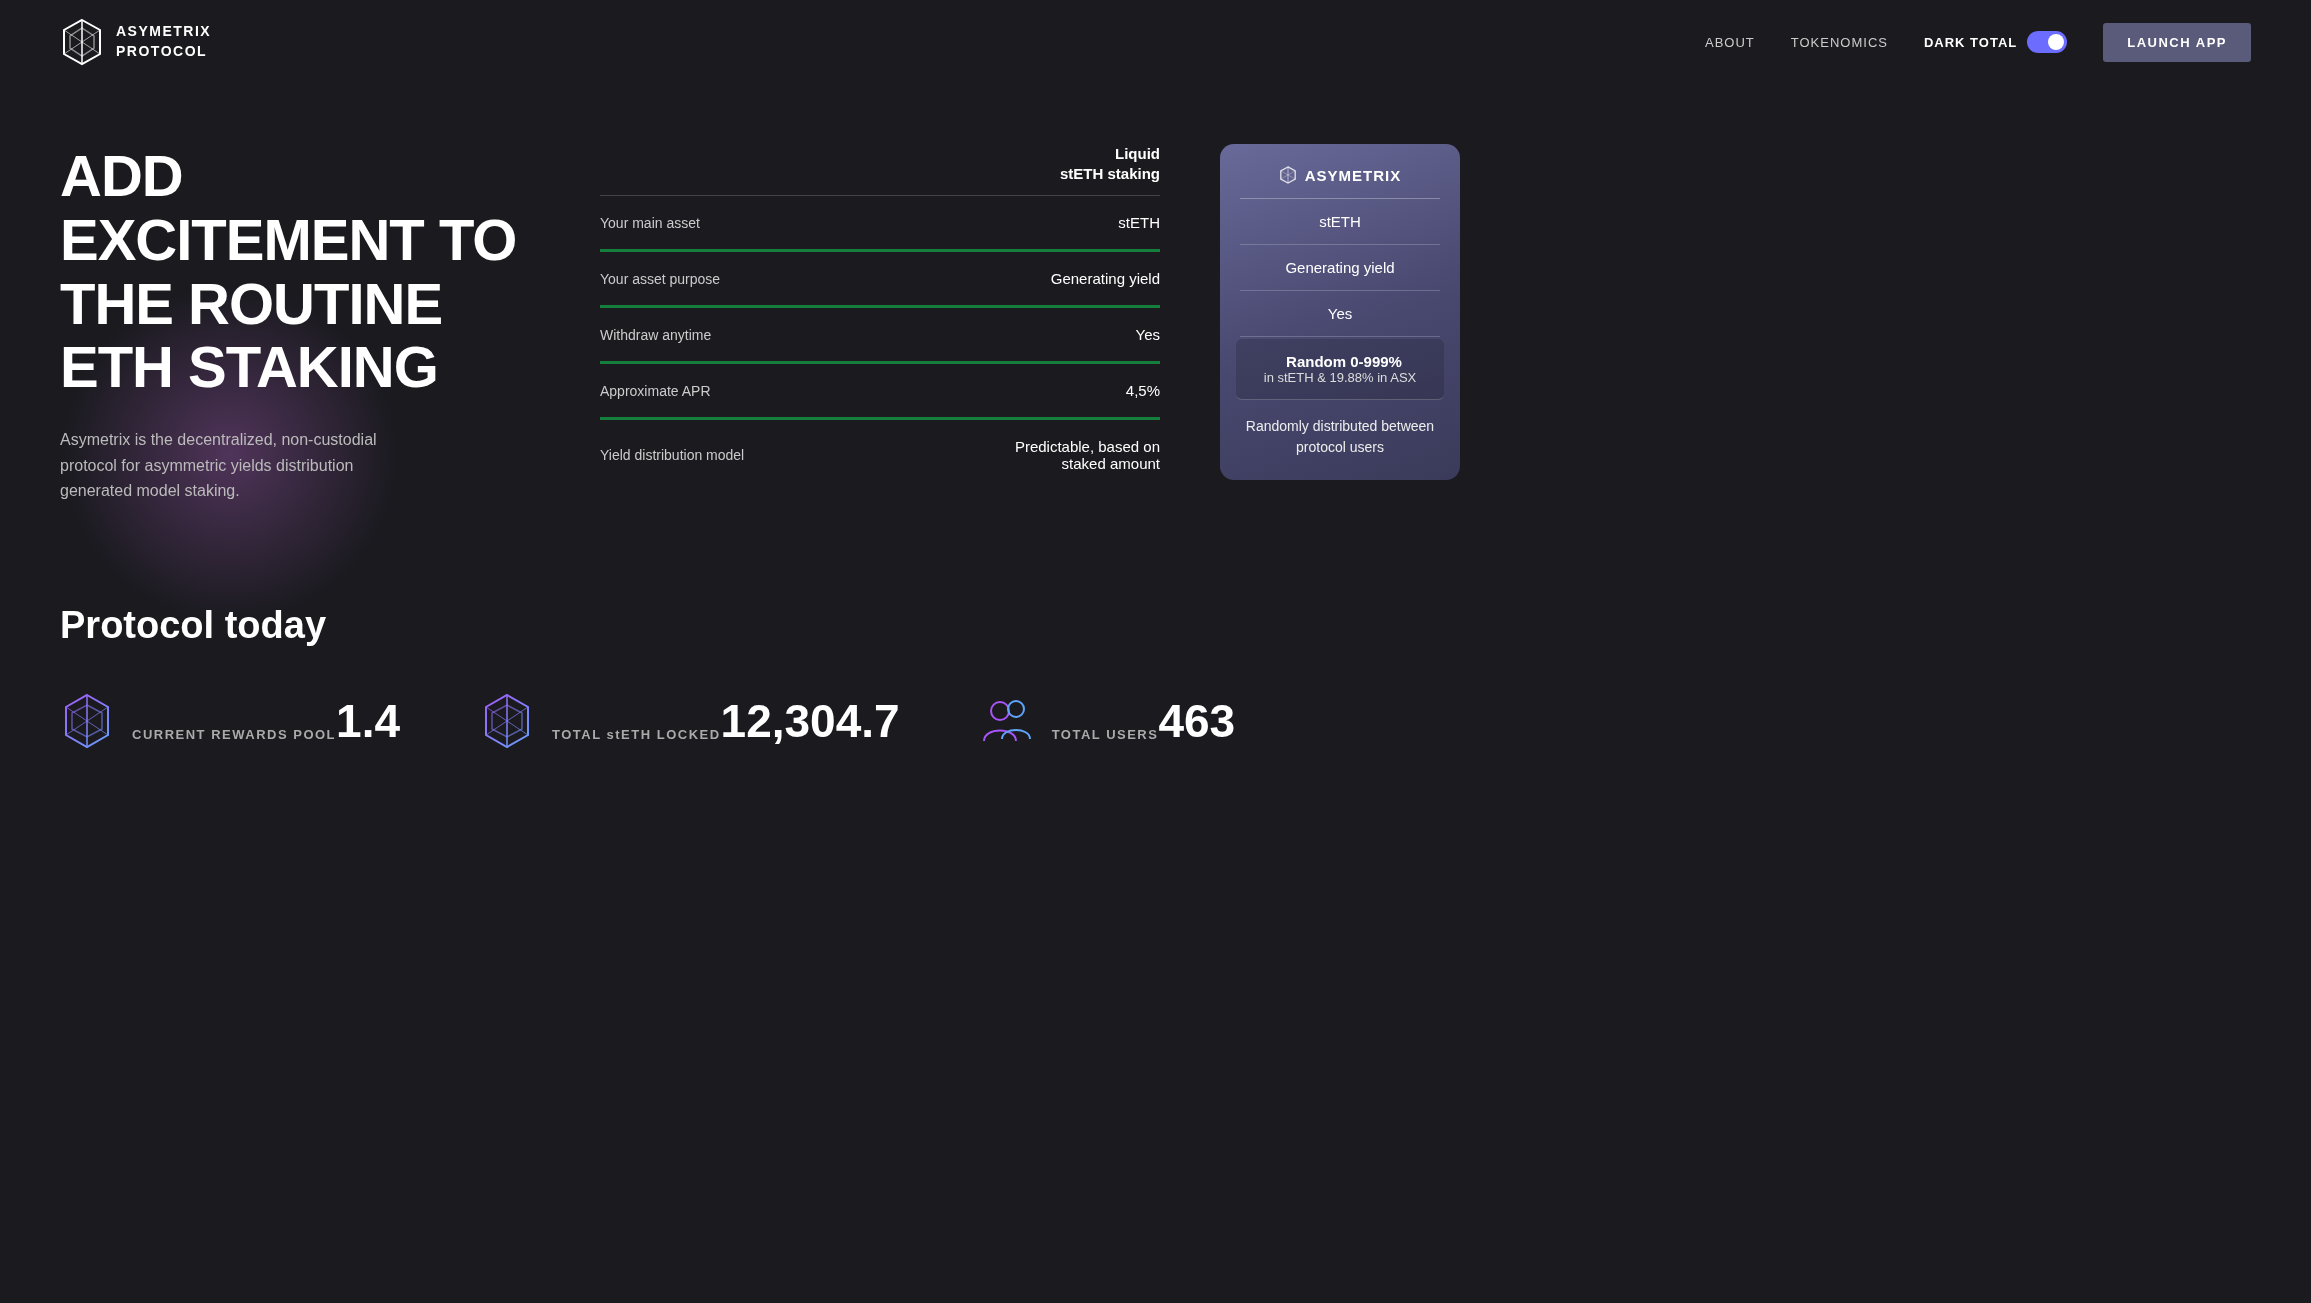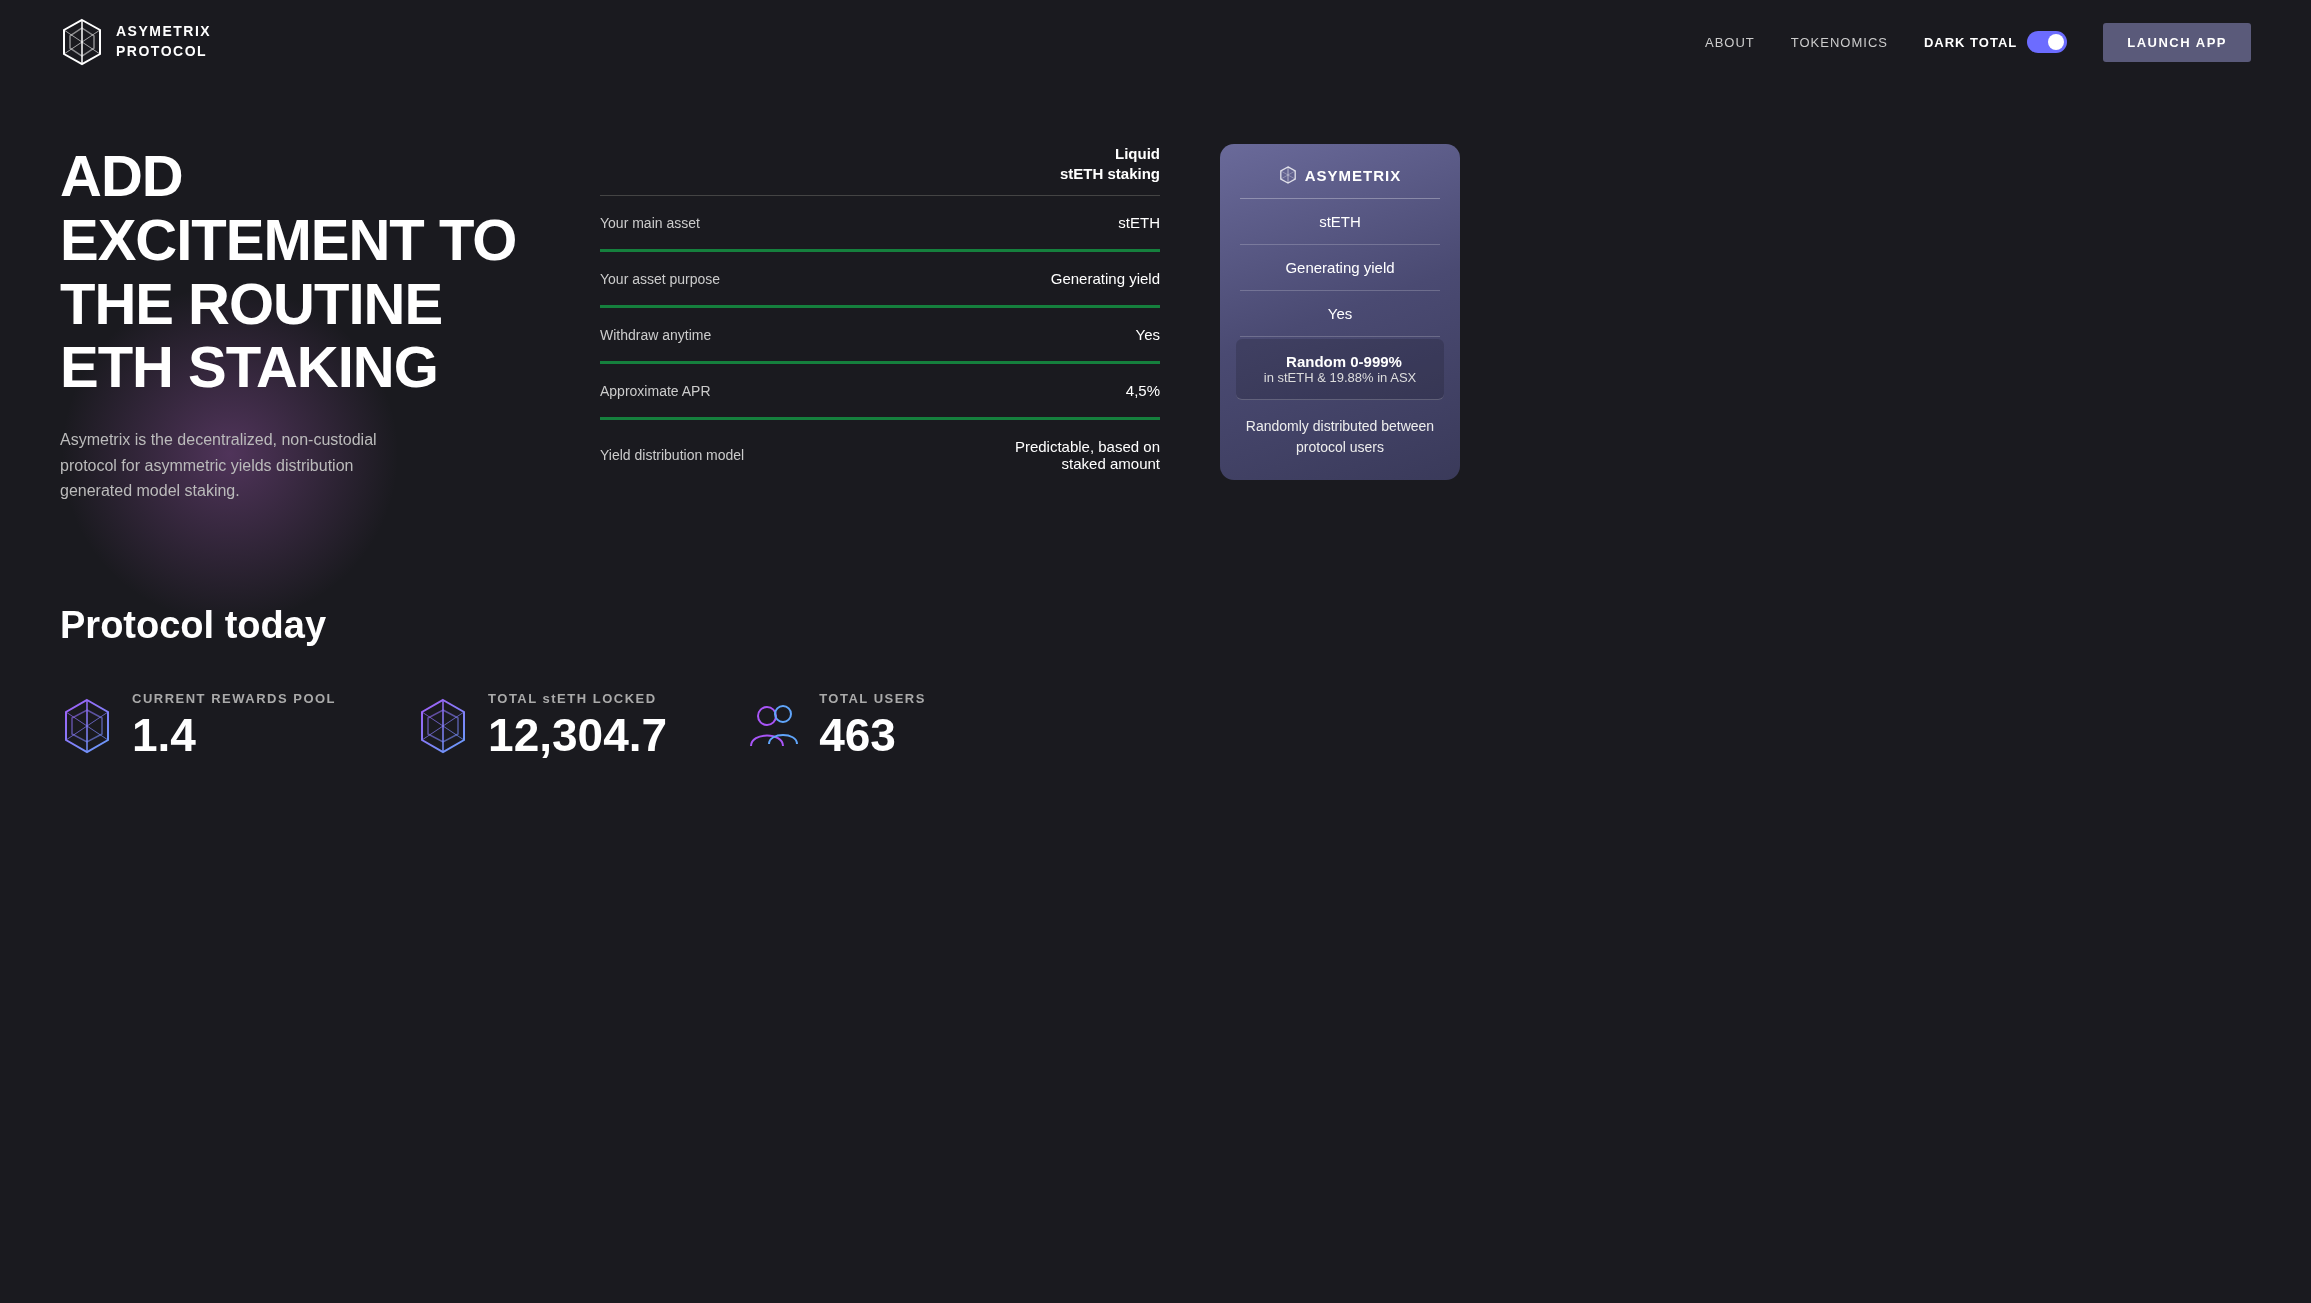--- a/index.html
+++ b/index.html
@@ -254,21 +254,21 @@
       display: flex;
       align-items: center;
       gap: 18px;
     }
     .stat-icon {
       width: 54px;
       height: 60px;
     }
     .stat-info {
       display: flex;
-      flex-direction: column;
+      align-items: flex-end;
     }
     .stat-label {
       font-size: 13px;
       font-weight: 600;
       letter-spacing: 1.5px;
       color: #aaa;
       margin-bottom: 4px;
     }
     .stat-value {
       font-size: 46px;

